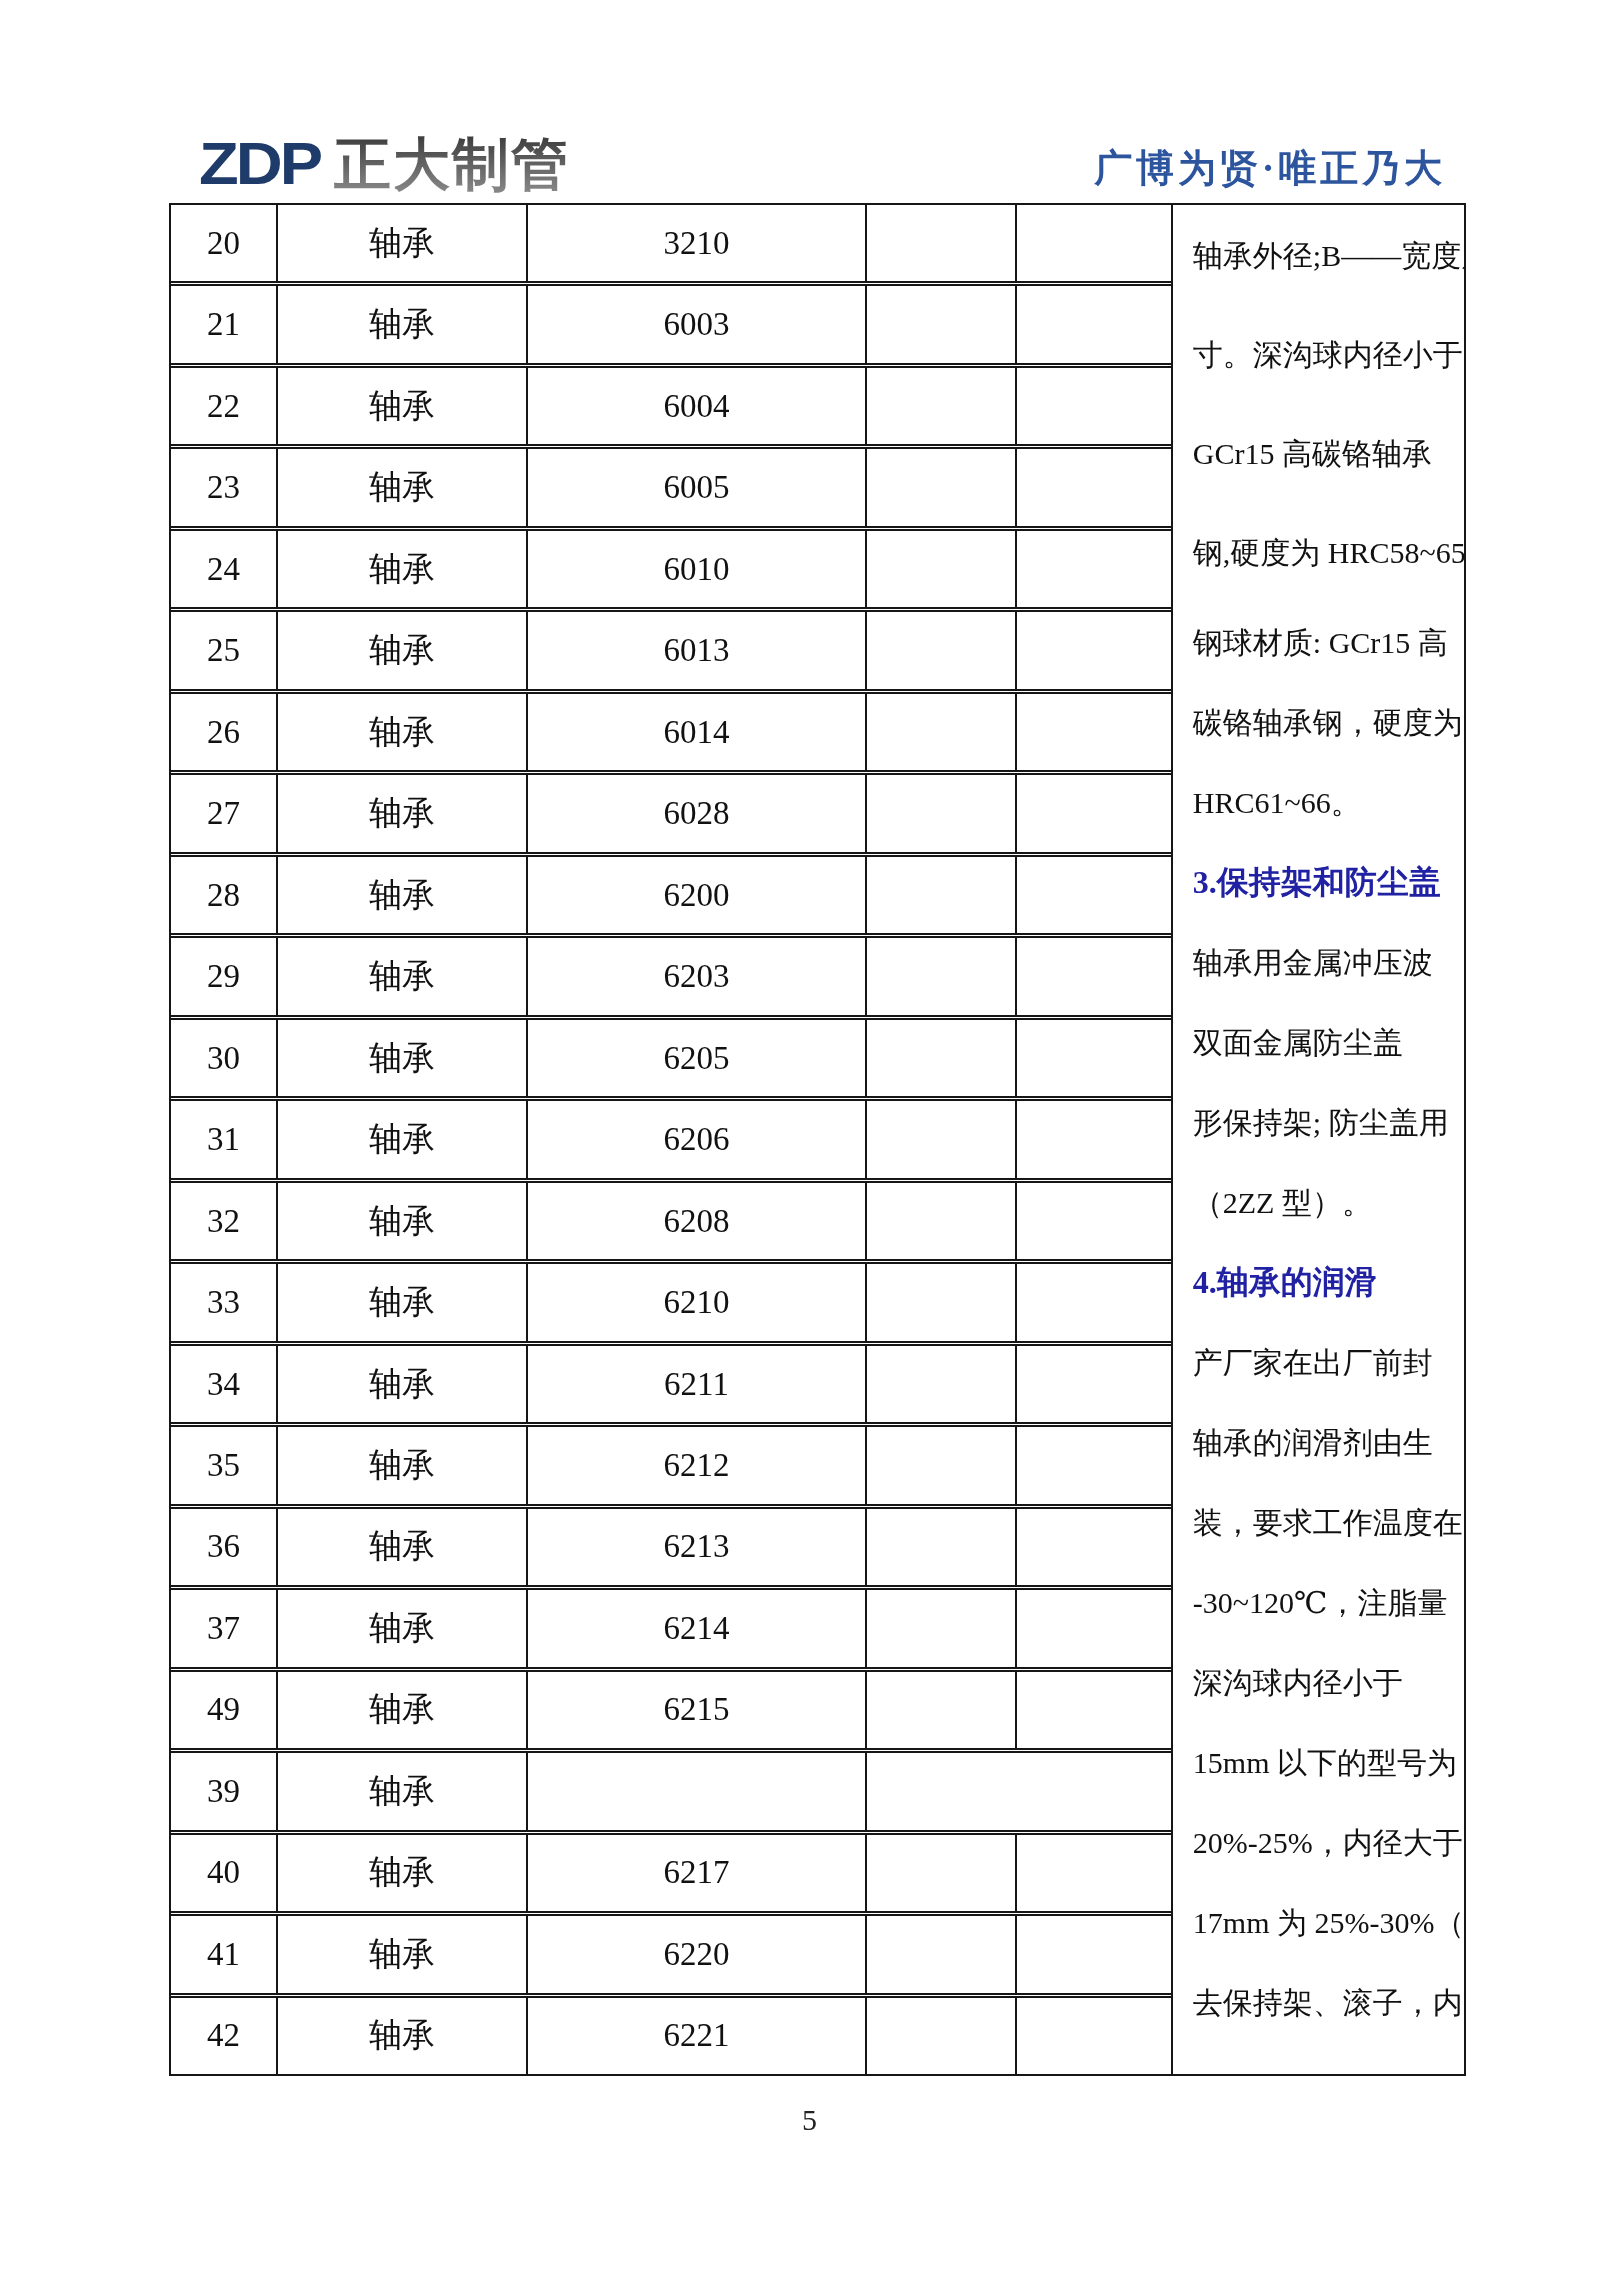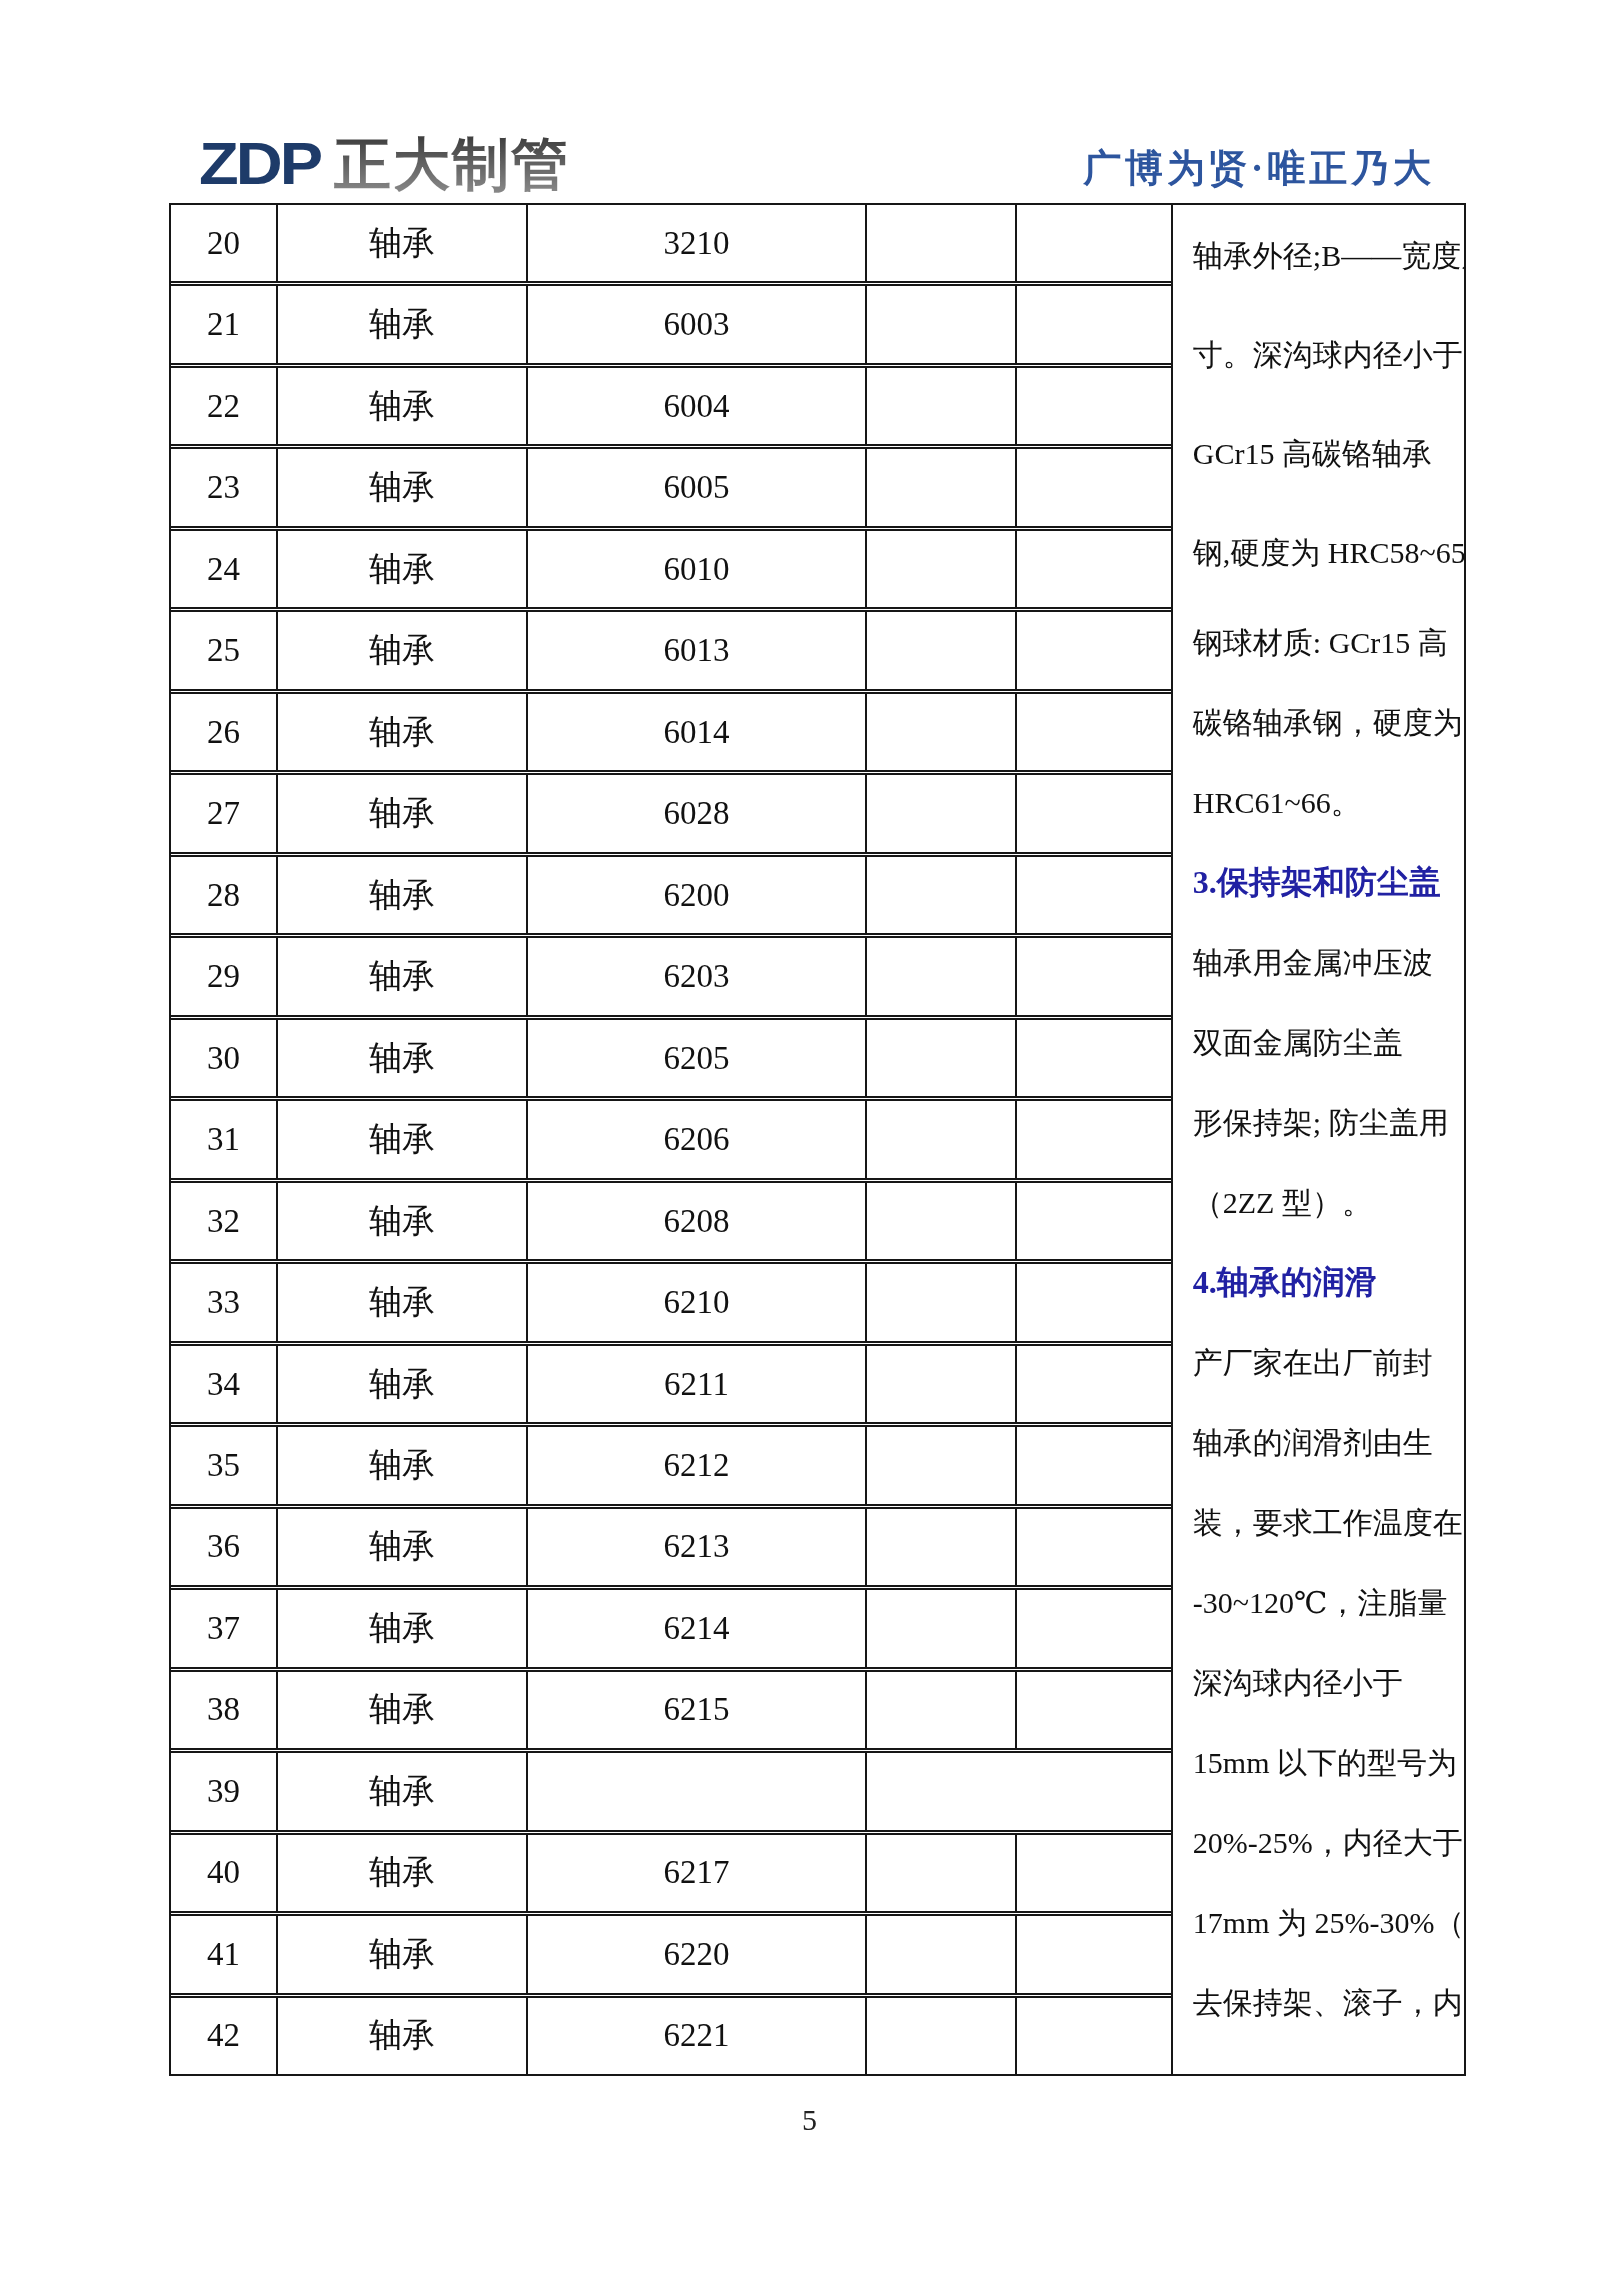--- a/index.html
+++ b/index.html
@@ -25,21 +25,21 @@
     transform:scaleY(0.92);
   }
   .logo-company {
     font-size:57px; line-height:59px; font-weight:900;
     color:#4d4d4d; letter-spacing:2px;
     background:linear-gradient(#3c3c3c, #8a8a8a);
     -webkit-background-clip:text; background-clip:text;
     -webkit-text-fill-color:transparent;
   }
   .slogan {
-    position:absolute; right:184px; top:143px;
+    position:absolute; right:173px; top:143px;
     font-size:38px; font-weight:bold; letter-spacing:3.9px;
     color:#2d559e;
   }
 
   
   .doc-table {
     position:absolute; left:169px; top:203px;
     width:1297px; height:1873px;
     border:2.9px solid #161616;
     box-sizing:border-box;
@@ -244,21 +244,21 @@
 
   <div class="row">
     <div class="cell">37</div>
     <div class="cell">轴承</div>
     <div class="cell">6214</div>
     <div class="cell"></div>
     <div class="cell"></div>
   </div>
 
   <div class="row">
-    <div class="cell">38</div>
+    <div class="cell">49</div>
     <div class="cell">轴承</div>
     <div class="cell">6215</div>
     <div class="cell"></div>
     <div class="cell"></div>
   </div>
 
   <div class="row">
     <div class="cell">39</div>
     <div class="cell">轴承</div>
     <div class="cell"></div>

